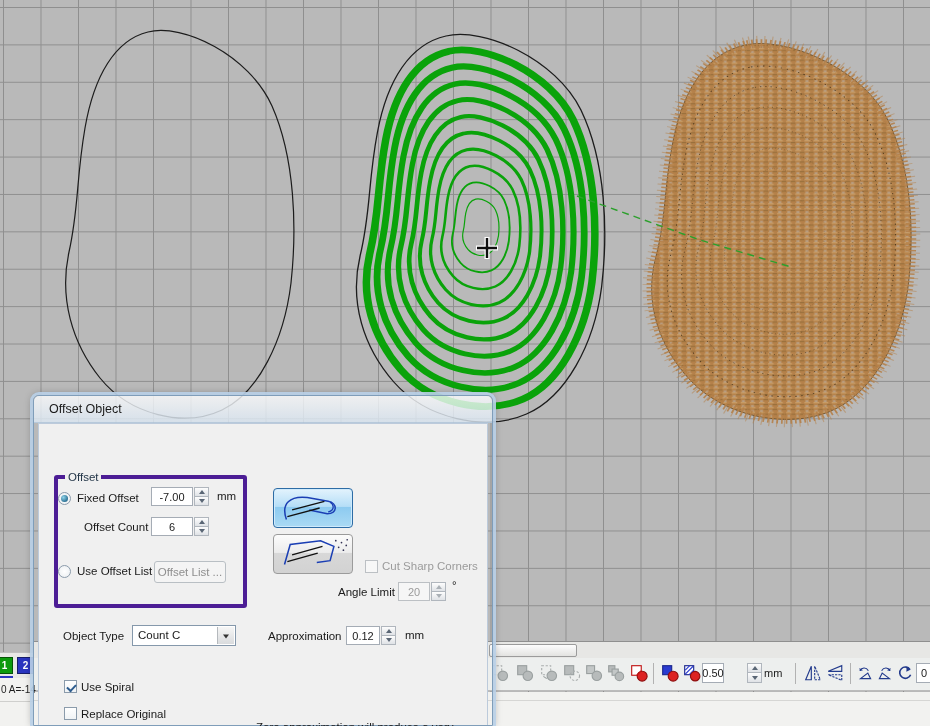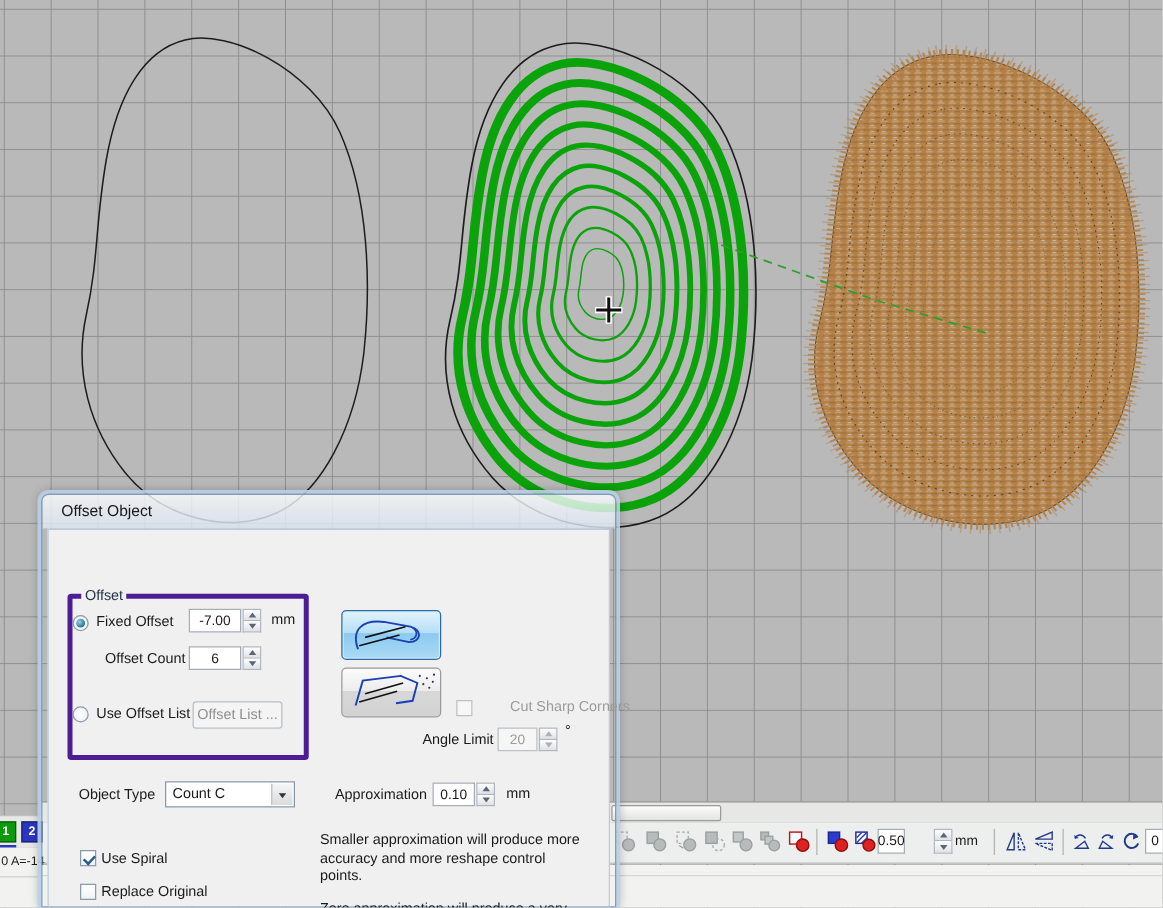--- a/index.html
+++ b/index.html
@@ -65,21 +65,21 @@
     border-radius:5px 5px 0 0;
     background:linear-gradient(rgba(252,253,254,.8), rgba(222,234,246,.8));
     border-bottom:1px solid rgba(160,185,210,.7);
     font-size:12.5px; color:#1a1a1a; line-height:27px; padding-left:15px; }
   #dlg-body { position:absolute; left:4px; right:4px; top:27px; bottom:0;
     background:#f0f0f0; border:1px solid #bccadb; border-bottom:none; }
   .grp { position:absolute; border:4px solid #4c1d95; border-radius:3px; }
   .grp-label { position:absolute; top:-8px; left:7px; background:#f0f0f0;
     padding:0 3px; font-size:11.5px; color:#223547; }
   .lbl { position:absolute; font-size:11.5px; color:#1a1a1a; white-space:nowrap; }
-  .lbl.dis { color:#9b9b9b;margin-left:26px; }
+  .lbl.dis { color:#9b9b9b; }
   .fld { position:absolute; background:#fff; border:1px solid #a5acb5;
     font-size:11px; color:#1a1a1a; display:flex; align-items:center; justify-content:center; }
   .fld.dis { background:#f6f6f6; color:#9b9b9b; border-color:#bcc0c4; }
   .dlg-spin { position:absolute; height:19px; }
 
   .radio { position:absolute; width:13px; height:13px; border-radius:50%;
     border:1px solid #8b9bab; background:radial-gradient(#ffffff,#e8ecef); }
   .radio.on::after { content:""; position:absolute; inset:2px; border-radius:50%;
     background:radial-gradient(circle at 35% 35%, #8fd4ea, #276b8f 75%); }
   .cb { position:absolute; width:13px; height:13px; border:1px solid #8b9bab;
@@ -356,30 +356,29 @@
           <b class="down"></b>
       </div>
       <span class="lbl" style="left:413px;top:155px">°</span>
 
       <span class="lbl" style="left:24px;top:206px">Object Type</span>
       <div class="combo" style="left:93px;top:201px;width:104px;height:21px">
         <span class="val">Count C</span>
         <span class="arr"></span>
       </div>
       <span class="lbl" style="left:229px;top:206px">Approximation</span>
-      <div class="fld" style="left:307px;top:202px;width:34px;height:19px">0.10</div>
+      <div class="fld" style="left:307px;top:202px;width:34px;height:19px">0.12</div>
       <div class="spin dlg-spin" style="left:342px;top:202px">
         <b class="up"></b>
           <b class="down"></b>
       </div>
       <span class="lbl" style="left:366px;top:205px">mm</span>
 
       <span class="cb on" style="left:25px;top:256px"></span>
       <span class="lbl" style="left:42px;top:257px">Use Spiral</span>
       <span class="cb" style="left:25px;top:283px"></span>
       <span class="lbl" style="left:42px;top:284px">Replace Original</span>
 
-      <p class="note" style="top:241px">Smaller approximation will produce more accuracy and more reshape control points.</p>
       <p class="note" style="top:296px">Zero approximation will produce a very accurate segmented line. This is ideal for cutting machines.</p>
     </div>
   </div>
 
 </div>
 
 </body></html>

